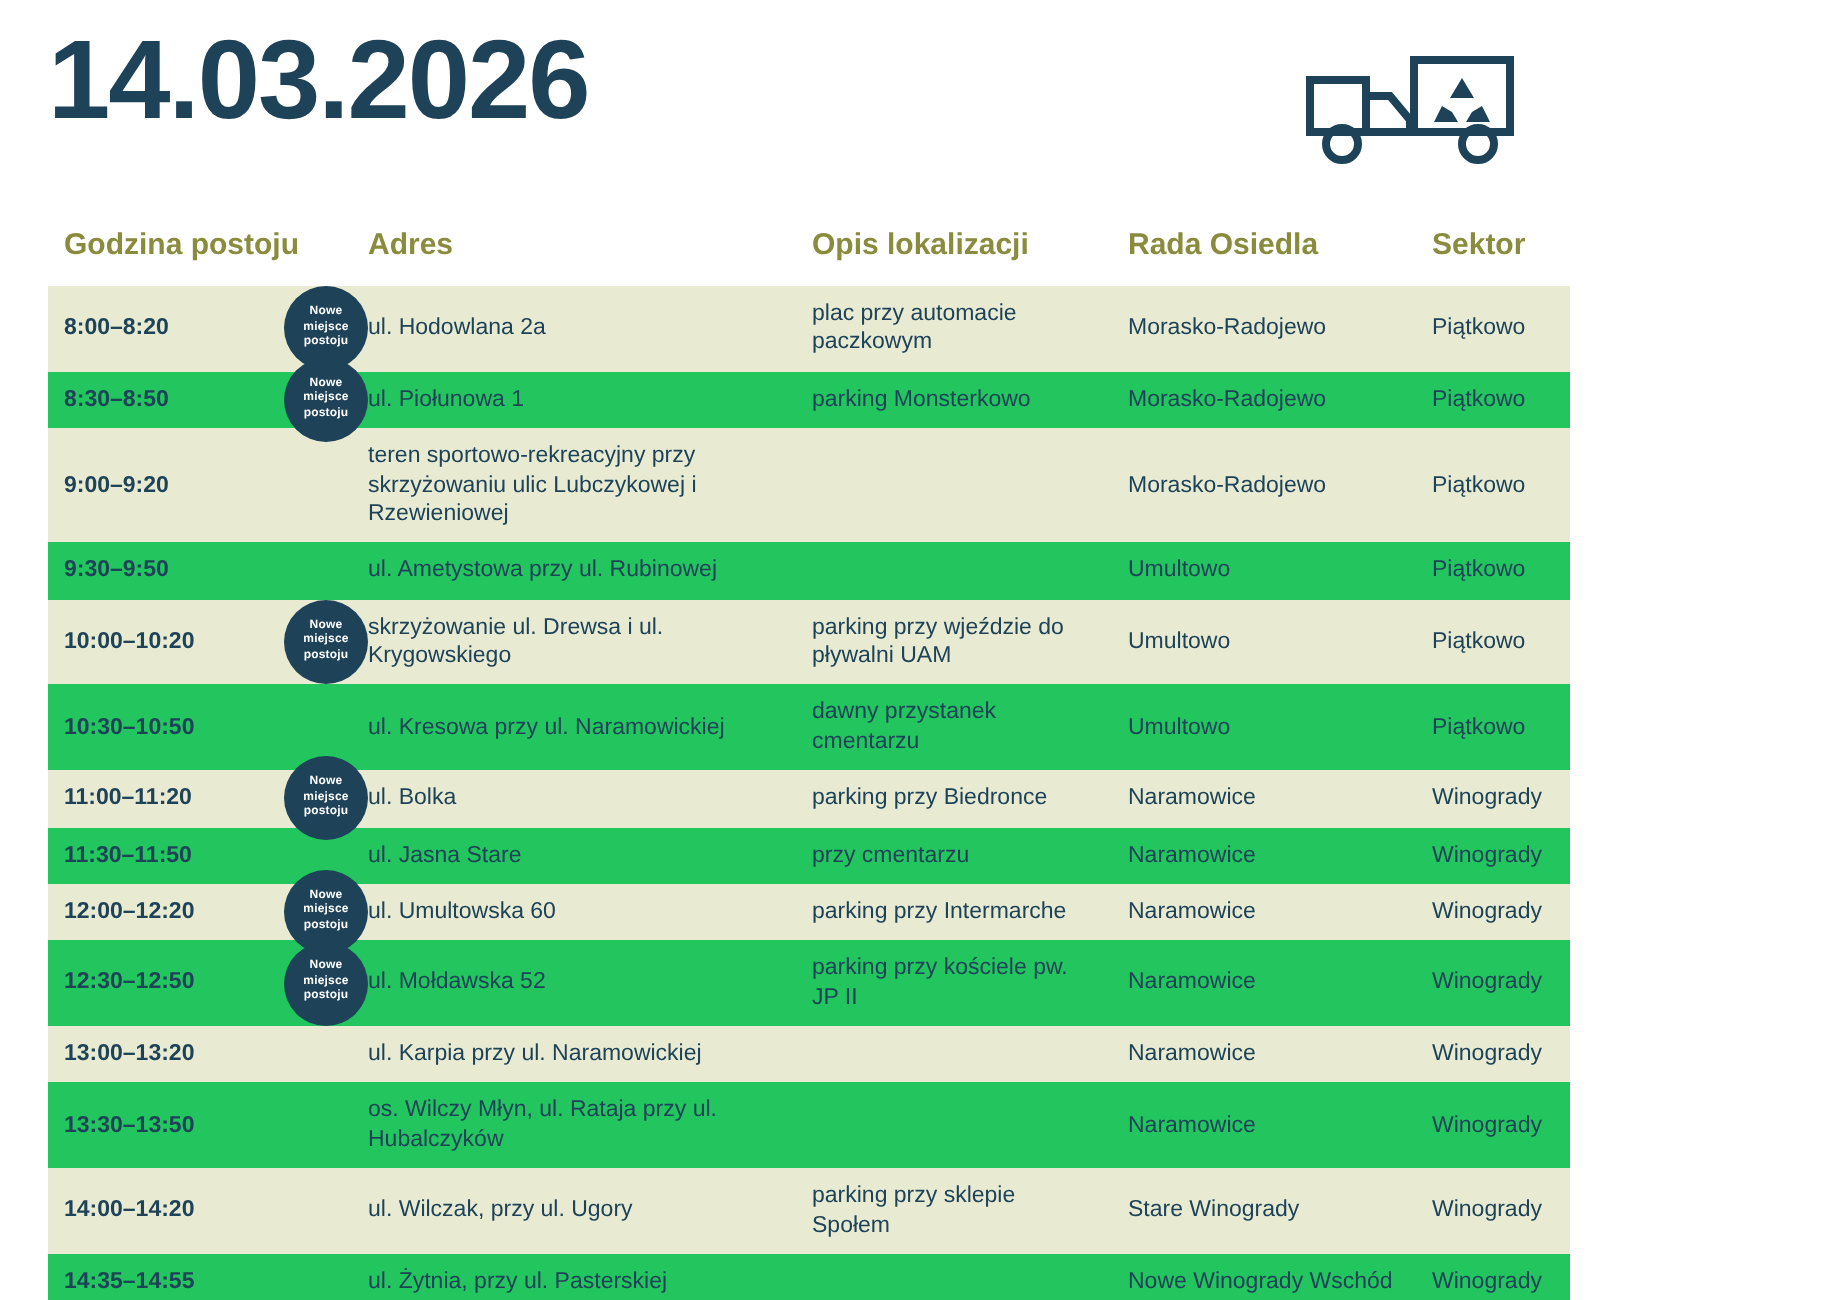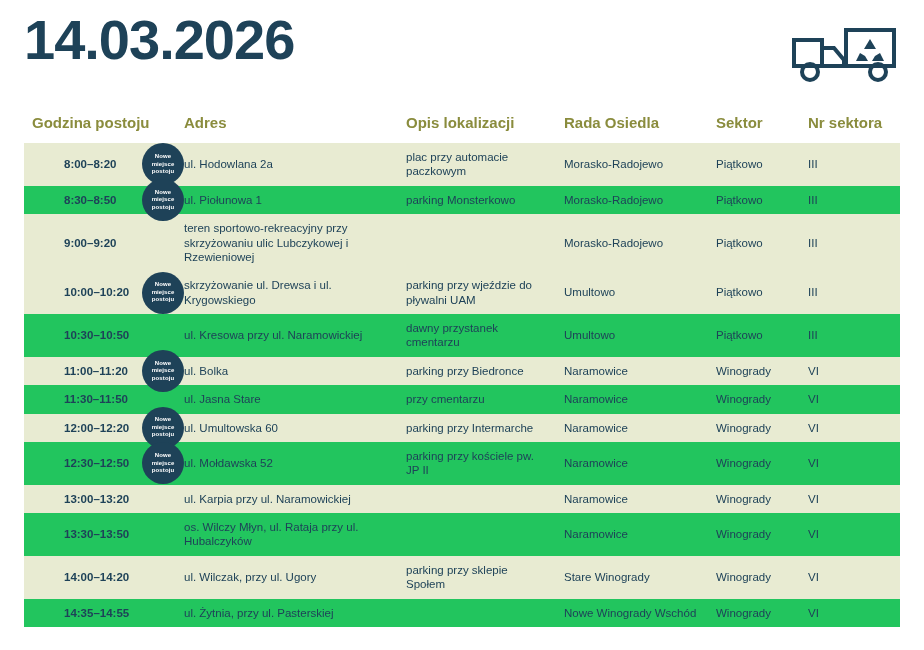--- a/index.html
+++ b/index.html
@@ -4,21 +4,21 @@
 <style>
   * { box-sizing: border-box; }
   html, body {
     margin: 0; padding: 0;
     width: 924px; height: 650px;
     background: #ffffff;
     font-family: "Liberation Sans", sans-serif;
   }
   .page {
     position: relative;
-    width: 924px; height: 650px;
+    width: 785px; height: 650px;
     overflow: hidden;
   }
 
   
   .header {
     position: relative;
     height: 108px;
     padding: 0 24px;
   }
   .doc-date {
@@ -66,21 +66,20 @@
 
   td.col-time {
     font-size: 13.5px;
     font-weight: bold;
     color: #1e4258;
     position: relative;
     padding-left: 10px;
   }
   .time-cell-inner {
     display: block;
-    margin-left: 32px;
   }
 
   
   col.c-time   { width: 152px; }
   col.c-addr   { width: 222px; }
   col.c-desc   { width: 158px; }
   col.c-rada   { width: 152px; }
   col.c-sektor { width: 92px; }
   col.c-nr     { width: 100px; }
 
@@ -203,20 +202,32 @@
               <span class="time-cell-inner">9:00–9:20</span>
             </td>
             <td class="col-addr badge-cell">
               <span class="addr-inner">teren sportowo-rekreacyjny przy skrzyżowaniu ulic Lubczykowej i Rzewieniowej</span>
             </td>
             <td class="col-desc"></td>
             <td class="col-rada">Morasko-Radojewo</td>
             <td class="col-sektor">Piątkowo</td>
             <td class="col-nr">III</td>
           </tr>
+          <tr class="even">
+            <td class="col-time">
+              <span class="time-cell-inner">9:30–9:50</span>
+            </td>
+            <td class="col-addr badge-cell">
+              <span class="addr-inner">ul. Ametystowa przy ul. Rubinowej</span>
+            </td>
+            <td class="col-desc"></td>
+            <td class="col-rada">Umultowo</td>
+            <td class="col-sektor">Piątkowo</td>
+            <td class="col-nr">III</td>
+          </tr>
           <tr class="odd">
             <td class="col-time">
               <span class="time-cell-inner">10:00–10:20</span>
             </td>
             <td class="col-addr badge-cell">
               <div class="new-badge">
                 <span>Nowe</span>
                 <span>miejsce</span>
                 <span>postoju</span>
               </div>

